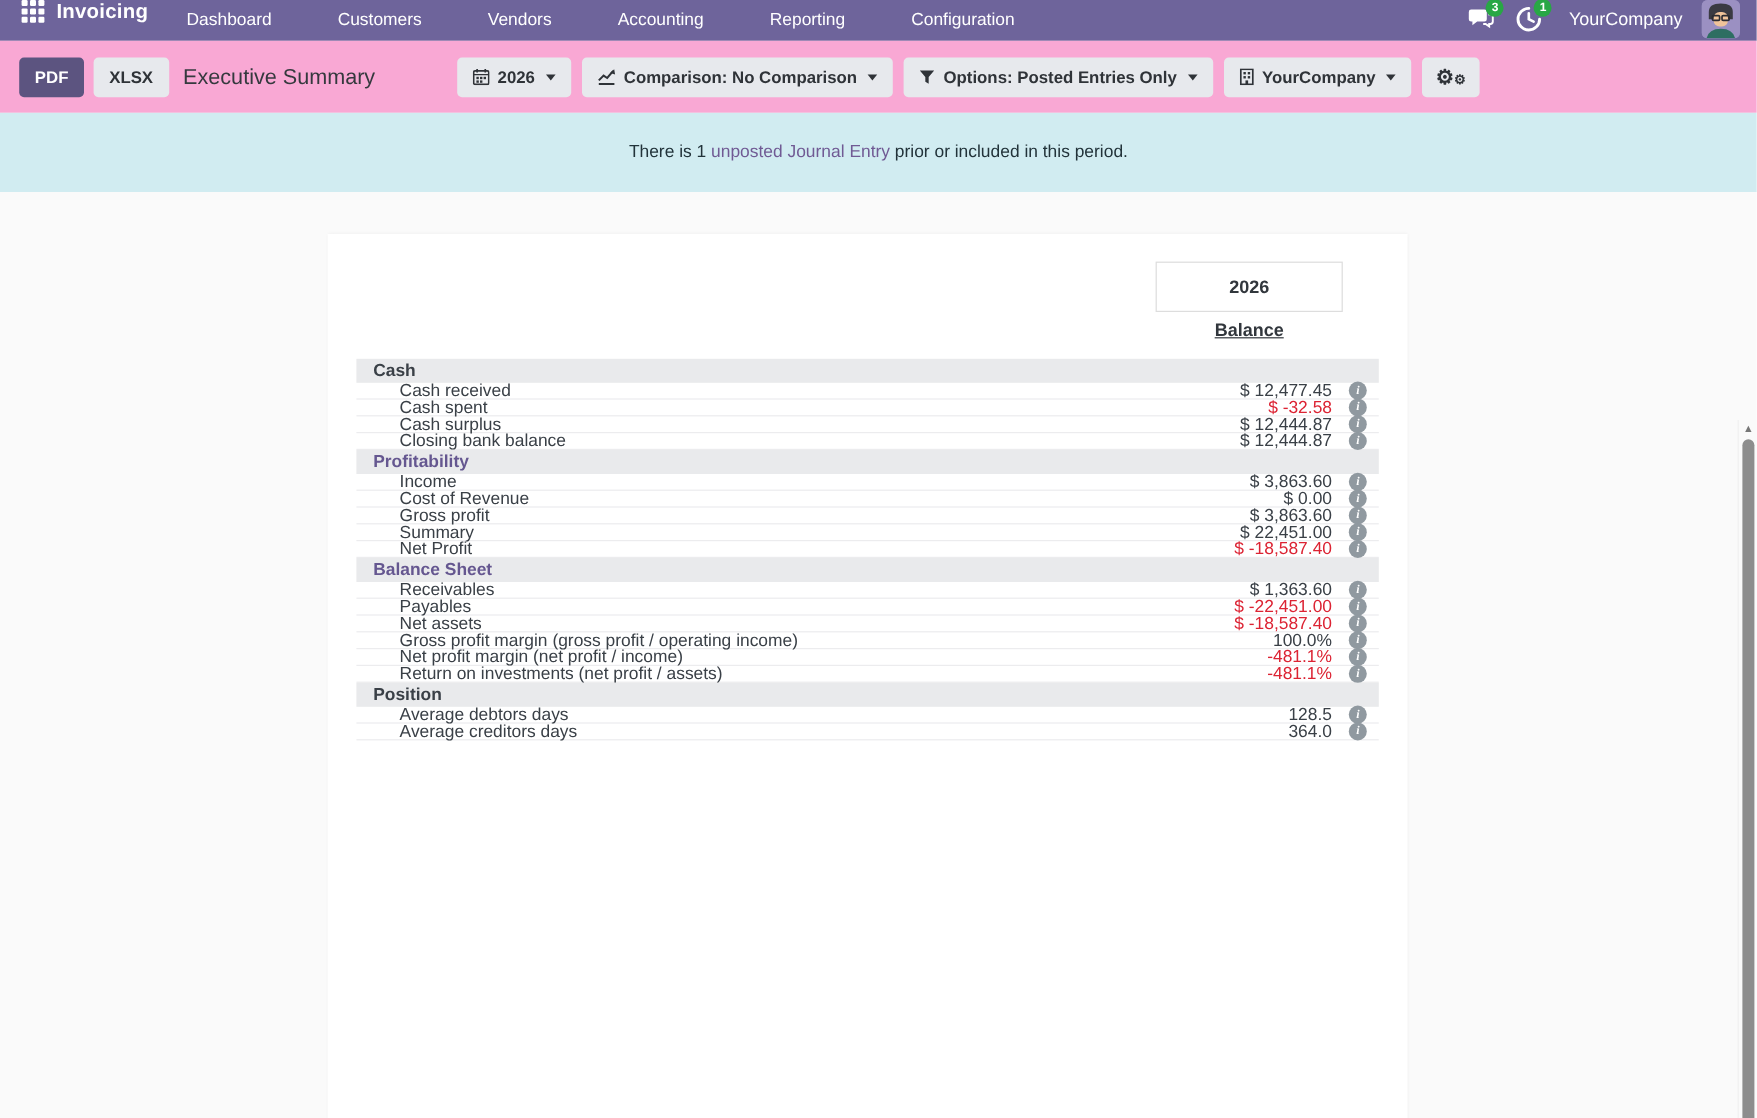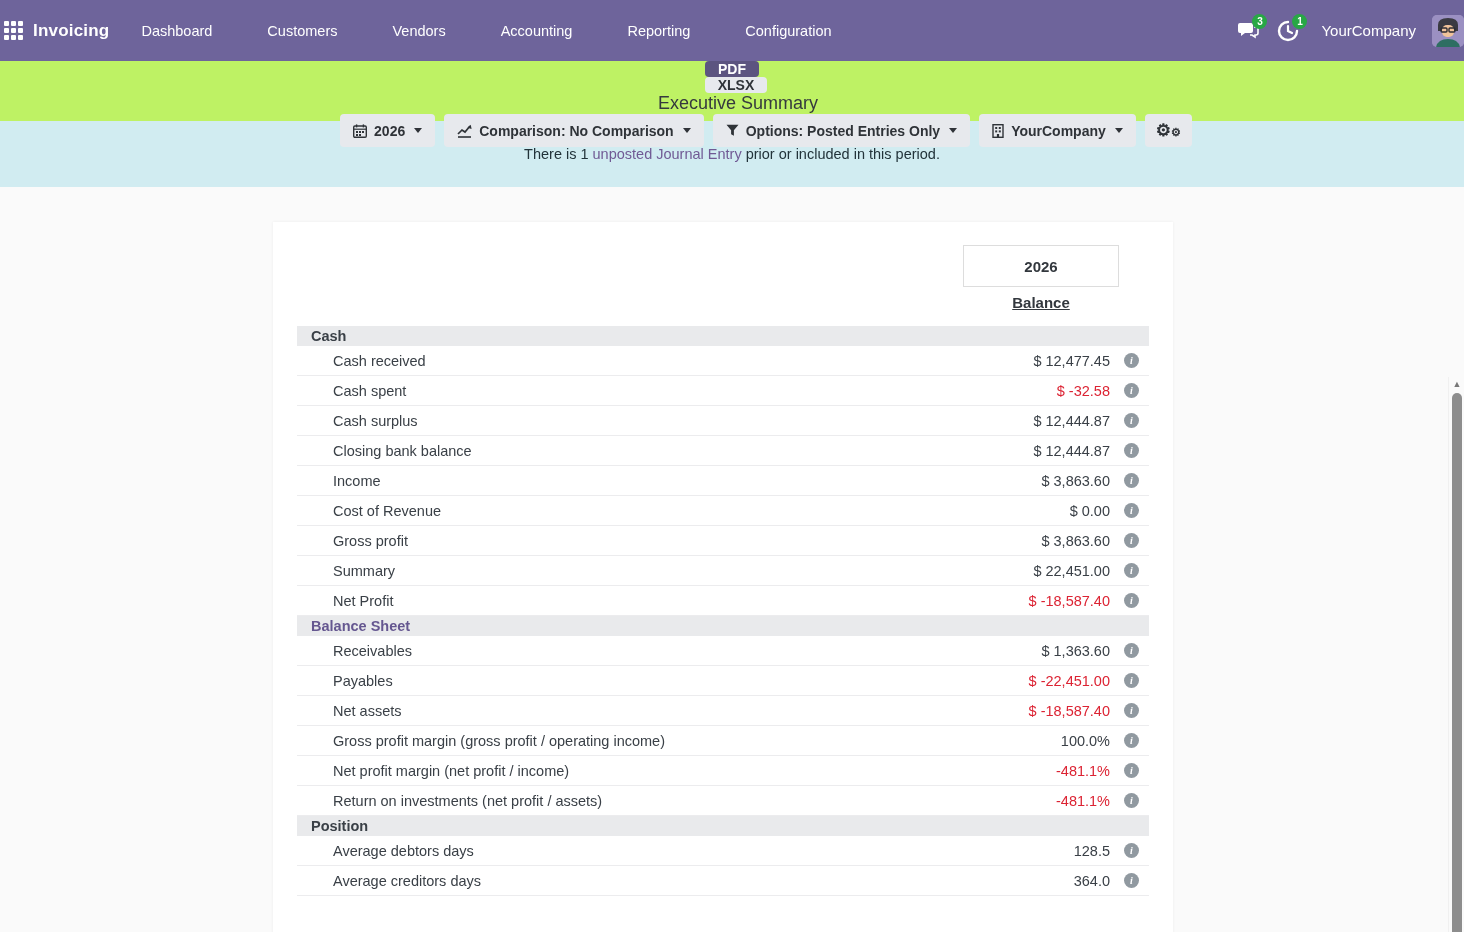--- a/index.html
+++ b/index.html
@@ -1,33 +1,33 @@
 <!DOCTYPE html>
 <html><head>
 <meta charset="utf-8">
 <style>
   * { box-sizing: border-box; margin: 0; padding: 0; }
   html,body { width:1464px; height:932px; overflow:hidden; }
   body { font-family:"Liberation Sans", sans-serif; background:#fff; color:#3a4047; }
 
   
-  .navbar { height:61px; background:#6e649b; display:flex; align-items:center; padding:0 0; color:#fff; }
+  .navbar { height:34px; background:#6e649b; display:flex; align-items:flex-start; padding:0 14px; color:#fff; }
   .apps-btn { display:grid; grid-template-columns:repeat(3,5px); grid-gap:2px; margin:0 10px 0 4px; cursor:pointer; }
   .apps-btn i { width:5px; height:5px; background:#fff; border-radius:1px; display:block; }
   .app-name { font-size:17px; font-weight:700; margin-right:18px; letter-spacing:.2px; }
   .nav-menu { display:flex; align-items:center; height:100%;gap:27px; }
   .nav-item { font-size:14.5px; padding:0 14px; height:100%; display:flex; align-items:center; cursor:pointer; }
   .nav-right { margin-left:auto; display:flex; align-items:center; gap:10px; }
   .nav-icon-wrap { position:relative; width:30px; height:30px; display:flex; align-items:center; justify-content:center; cursor:pointer; }
   .badge { position:absolute; top:-2px; right:-4px; background:#28a745; color:#fff; font-size:10px; font-weight:700; min-width:15px; height:15px; border-radius:8px; display:flex; align-items:center; justify-content:center; padding:0 3px; }
   .company-name { font-size:15px; margin:0 6px 0 8px; cursor:pointer; }
   .avatar { width:32px; height:32px; border-radius:5px; overflow:hidden; cursor:pointer; background:#8f86b8; }
 
   
-  .control-panel { height:60px; display:flex; align-items:center; padding:0 16px; background:#bef264;flex-direction:column; }
+  .control-panel { height:60px; display:flex; align-items:center; padding:0 16px; background:#f9a8d4; }
   .btn { height:33px; border:none; border-radius:4px; font-family:inherit; font-size:14px; font-weight:700; padding:0 13px; cursor:pointer; display:flex; align-items:center; gap:7px; }
   .btn-primary { background:#5c5480; color:#fff; }
   .btn-light { background:#e7e9ed; color:#2f3338; margin-left:8px; }
   .report-title { font-size:18px; color:#35393e; margin-left:12px; font-weight:400; }
   .filters { display:flex; align-items:center; gap:9px; margin-left:68px; }
   .caret { width:0; height:0; border-left:4px solid transparent; border-right:4px solid transparent; border-top:5px solid #2f3338; margin-left:2px; }
   .ficon { display:inline-flex; align-items:center; }
   .gear-glyph { font-size:17px; line-height:1; color:#2f3338; }
 
   
@@ -35,21 +35,21 @@
   .banner a { color:#705a94; text-decoration:none; cursor:pointer; margin:0 4px; }
 
   
   .content { position:relative; height:777px; background:#fafafa; }
   .card { position:absolute; left:273px; top:35px; width:900px; height:980px; background:#fff; box-shadow:0 0 3px rgba(0,0,0,.06); padding:0 24px; }
   .period-box { width:156px; height:42px; border:1px solid #ddd; margin:23px 30px 0 auto; display:flex; align-items:center; justify-content:center; font-weight:700; font-size:15px; color:#32373d; }
   .col-header { width:156px; margin:7px 30px 0 auto; text-align:center; font-weight:700; font-size:15px; color:#32373d; height:18px;text-decoration:underline; }
   .report-table { margin-top:14px; }
   .section-header { height:20px; background:#e9eaec; display:flex; align-items:center; padding-left:14px; font-weight:700; font-size:14.5px; color:#3a4047; }
   .section-header.purple { color:#655790; cursor:pointer; }
-  .row { display:flex; align-items:center; height:30px; border-bottom:1px solid #ececee; padding:0 10px 0 36px; font-size:14.5px; color:#3a4047; }
+  .row { display:flex; align-items:center; height:14px; border-bottom:1px solid #ececee; padding:0 10px 0 36px; font-size:14.5px; color:#3a4047; }
   .row .value { margin-left:auto; }
   .row .value.neg { color:#dc2333; }
   .info-icon { width:15px; height:15px; border-radius:50%; background:#9099a0; color:#fff; font-size:10px; font-weight:700; font-style:italic; display:flex; align-items:center; justify-content:center; margin-left:14px; cursor:pointer; flex:none; font-family:"Liberation Serif", serif; }
 
   
   .scrollbar { position:absolute; right:0; top:190px; width:16px; height:742px; background:#fafafa; border-left:1px solid #f0f0f0; }
   .sb-arrow { position:absolute; left:0; width:16px; text-align:center; font-size:9px; color:#777; }
   .sb-thumb { position:absolute; left:3px; top:16px; width:10px; height:584px; background:#8d8d8d; border-radius:5px; cursor:pointer; }
 </style>
 </head>
@@ -197,20 +197,21 @@
         <div class="row">
           <span>Cash surplus</span>
           <span class="value">$ 12,444.87</span>
           <span class="info-icon">i</span>
         </div>
         <div class="row">
           <span>Closing bank balance</span>
           <span class="value">$ 12,444.87</span>
           <span class="info-icon">i</span>
         </div>
+        <div class="section-header purple">Profitability</div>
         <div class="row">
           <span>Income</span>
           <span class="value">$ 3,863.60</span>
           <span class="info-icon">i</span>
         </div>
         <div class="row">
           <span>Cost of Revenue</span>
           <span class="value">$ 0.00</span>
           <span class="info-icon">i</span>
         </div>

